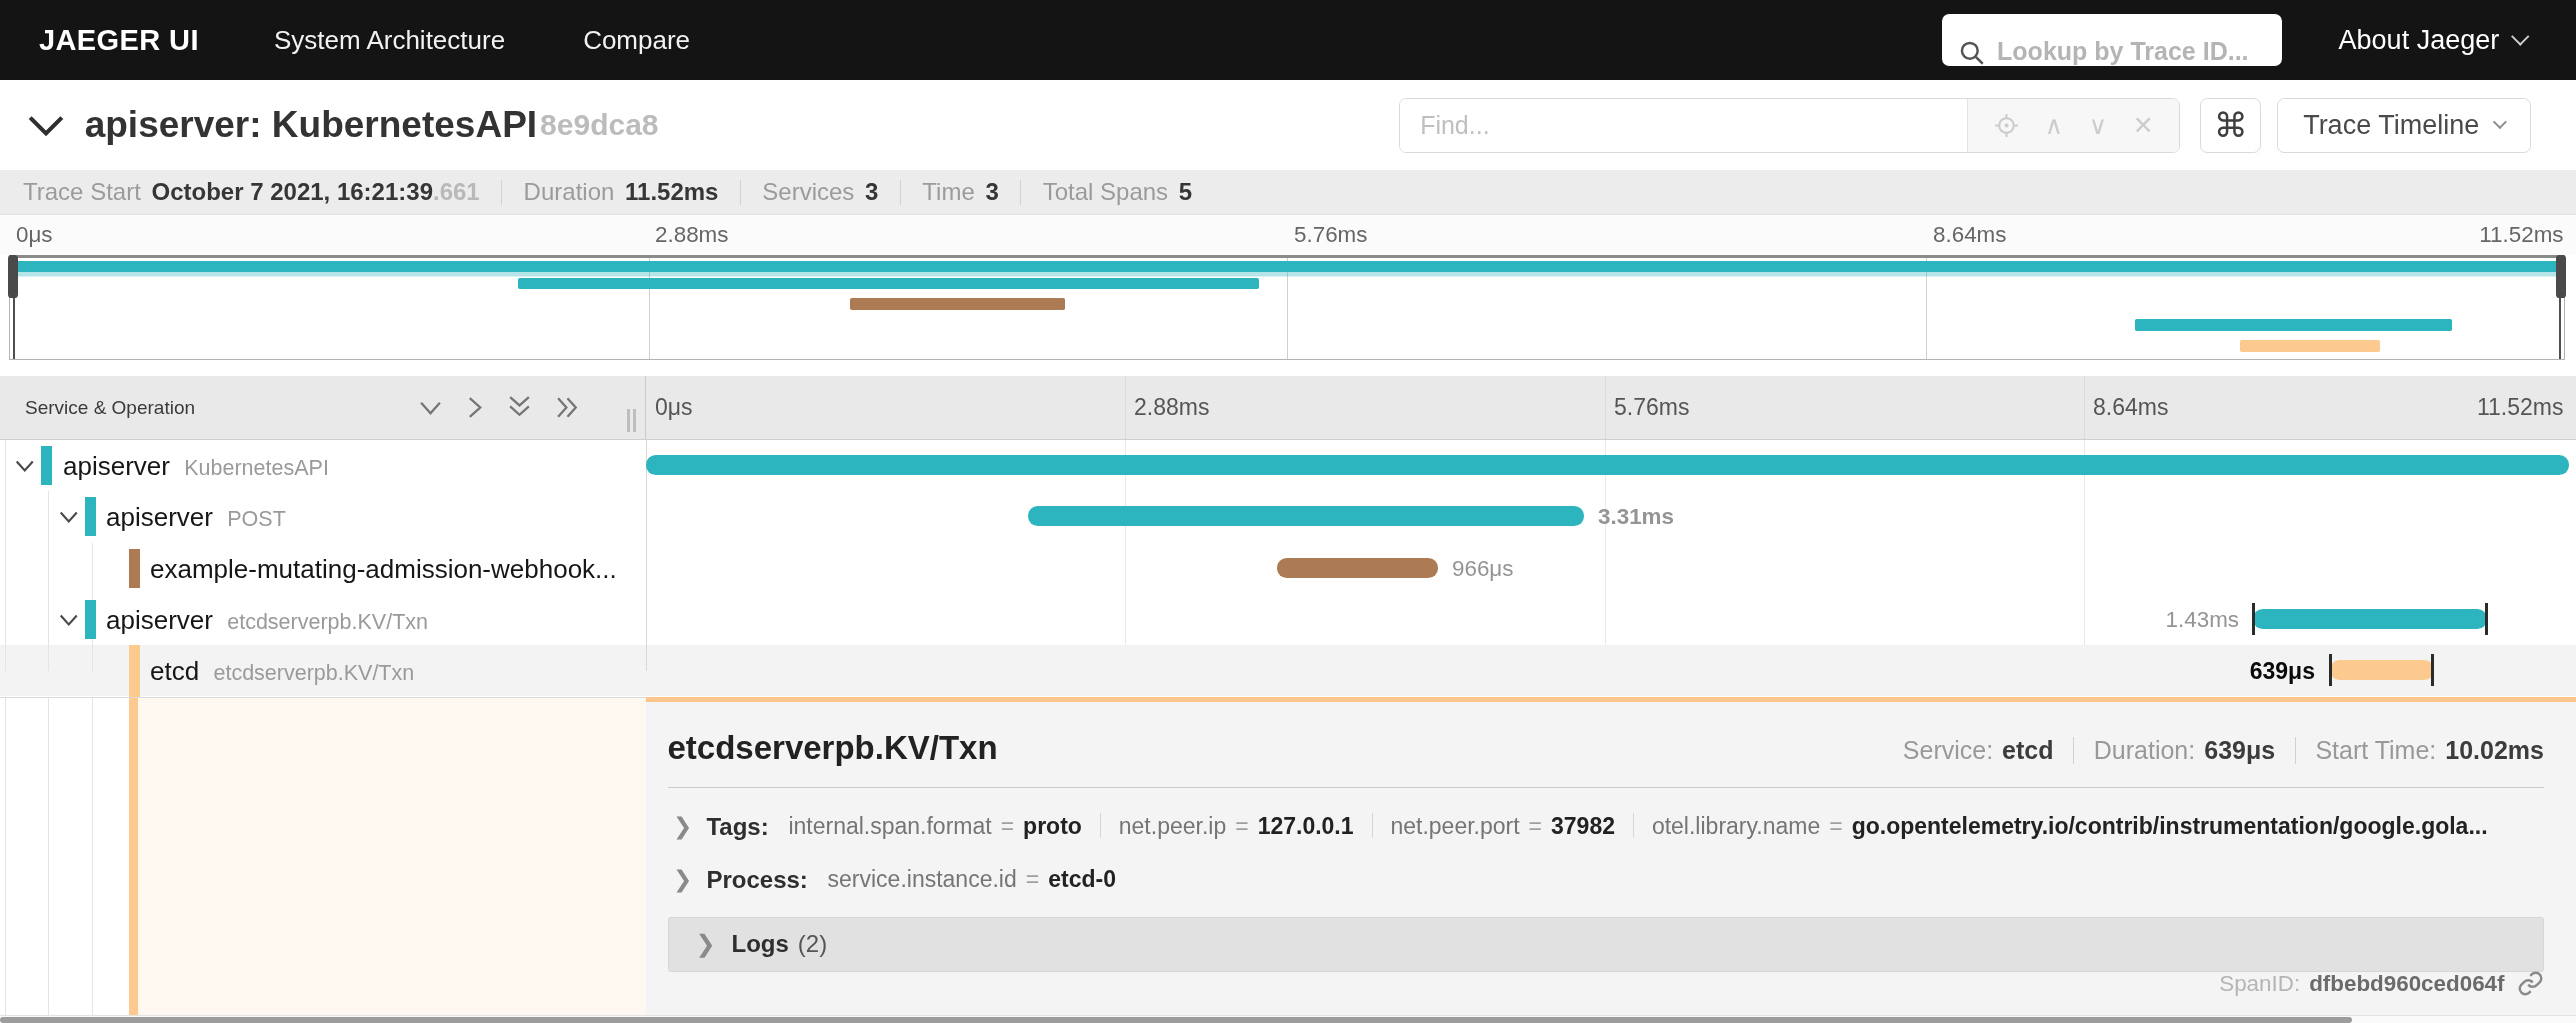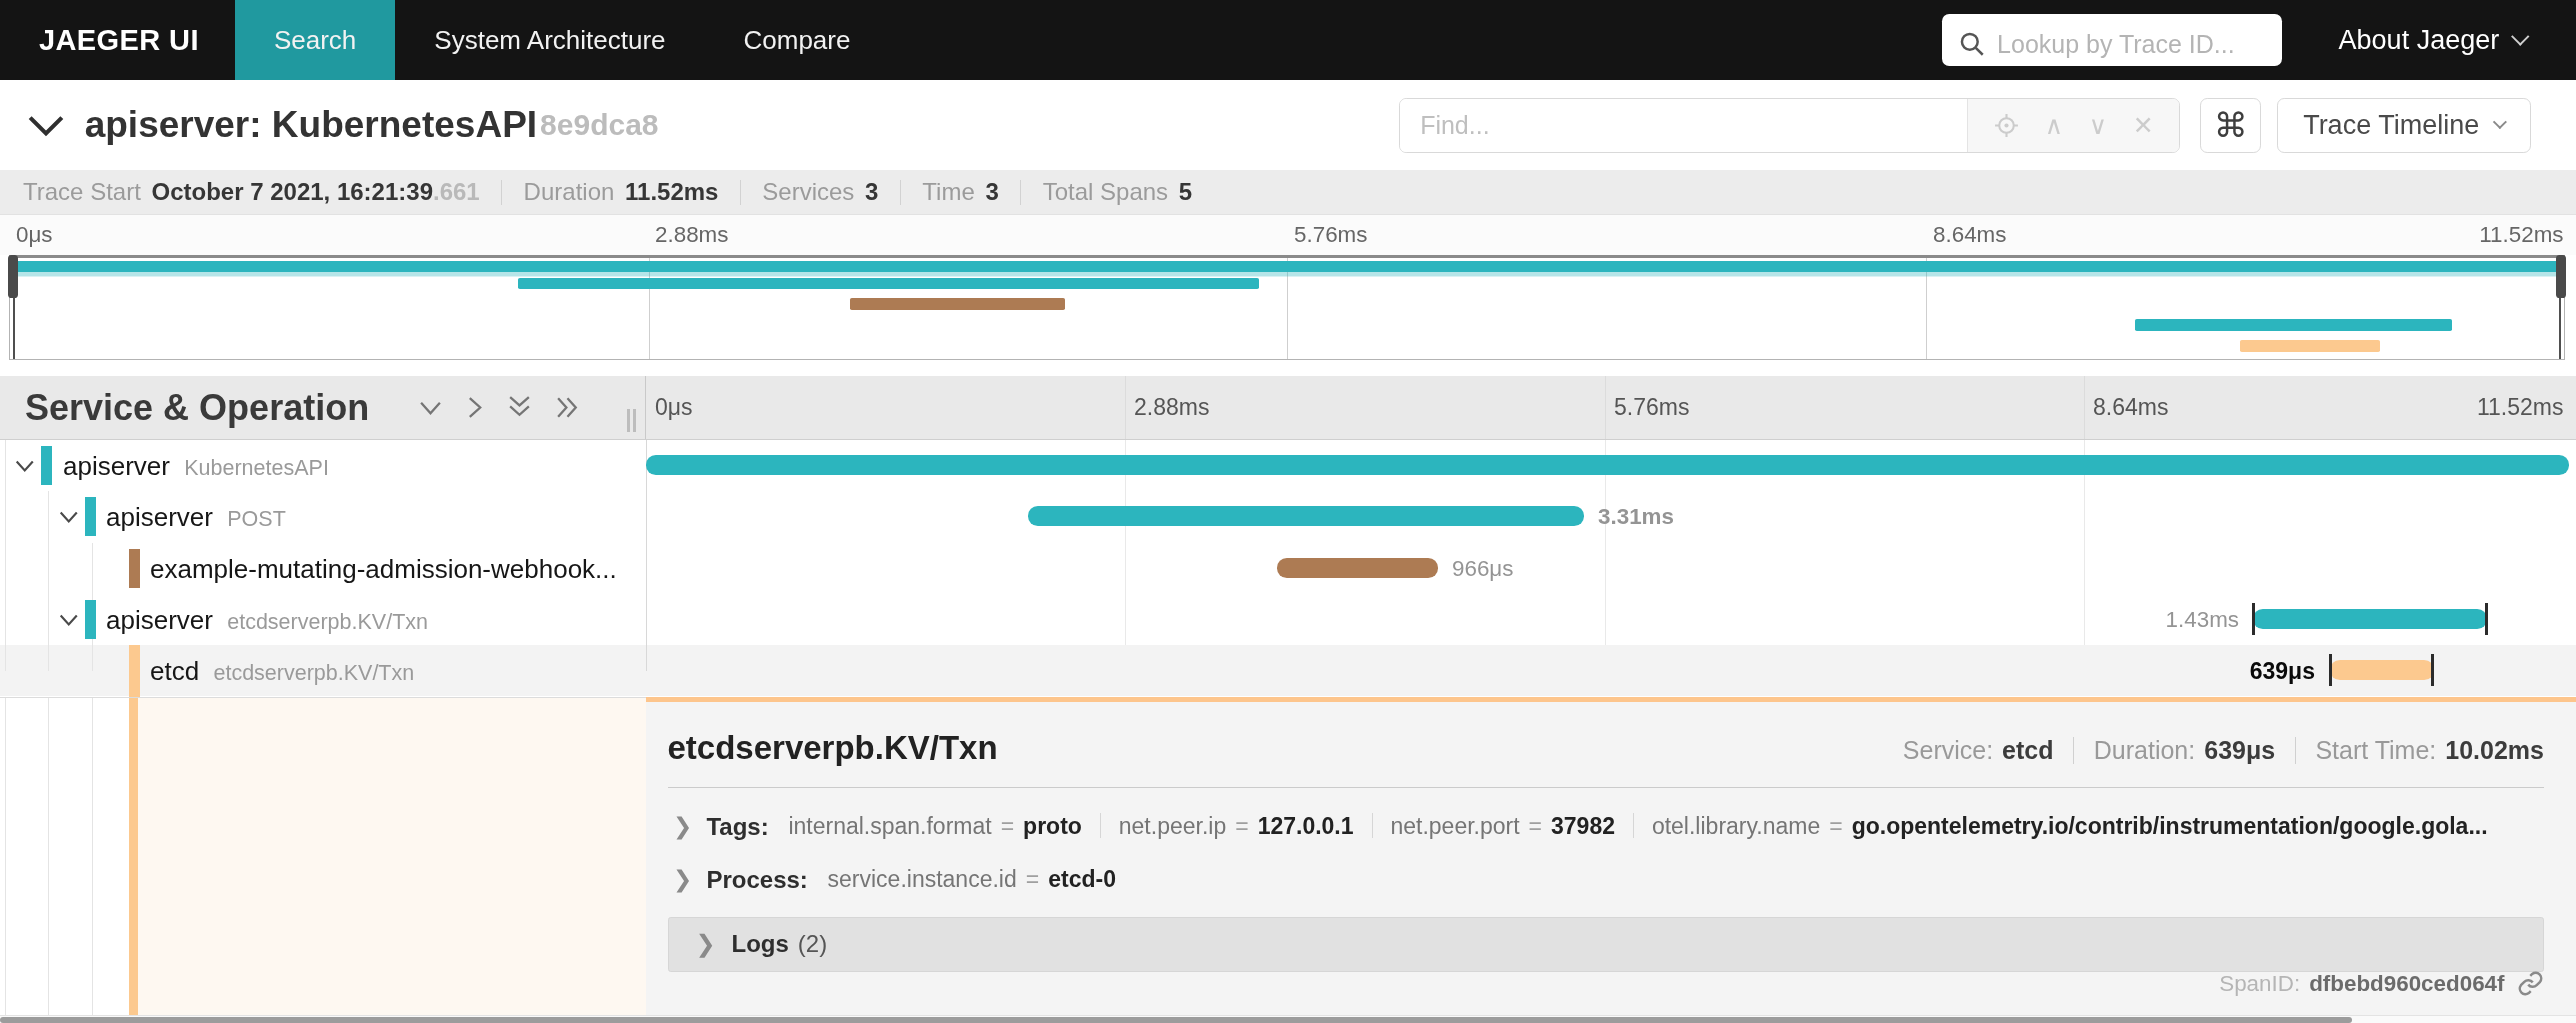--- a/index.html
+++ b/index.html
@@ -6,21 +6,21 @@
   html,body { background:#fff; }
   body { font-family:"Liberation Sans", sans-serif; }
   #app { position:relative; width:2576px; height:1023px; overflow:hidden; background:#fff; }
 
   
   .nav { position:absolute; left:0; top:0; width:2576px; height:80px; background:#141414; display:flex; align-items:center; }
   .brand { color:#fff; font-size:29px; font-weight:bold; padding:0 36px 0 39px; letter-spacing:0.4px; }
   .nav-tab { height:80px; line-height:80px; padding:0 39px; color:#f2f2f2; font-size:26px; cursor:pointer; }
   .nav-tab.active { background:#20999f; }
   .nav-right { margin-left:auto; display:flex; align-items:center; padding-right:50px; }
-  .nav-search { width:340px; height:52px; background:#fff; border-radius:7.2px; display:flex; align-items:flex-start; padding:16px 16px; }
+  .nav-search { width:340px; height:52px; background:#fff; border-radius:7.2px; display:flex; align-items:flex-end; padding:0 16px;font-weight:bold; }
   .nav-search svg { flex:0 0 auto; }
   .nav-search .ph { color:#b4b4b4; font-size:25px; margin-left:12.5px; white-space:nowrap; overflow:hidden; }
   .about { color:#fff; font-size:27px; margin-left:57px; display:flex; align-items:center; }
   .chev { display:inline-block; width:12.5px; height:12.5px; border-right:2.7px solid currentColor; border-bottom:2.7px solid currentColor; transform:rotate(45deg); margin-left:14.3px; margin-top:-7.2px; }
   .about .chev { color:#cfcfcf; }
 
   
   .tracebar { position:absolute; left:0; top:80px; width:2576px; height:90px; background:#fff; display:flex; align-items:center; }
   .tb-chev { margin:0 19.7px 0 27px; color:#2f2f2f; }
   .tb-title { font-size:37px; font-weight:bold; color:#333; }
@@ -49,21 +49,21 @@
   .map { position:absolute; left:9px; top:255px; width:2556px; height:105px; background:#fff; border:0.9px solid #b3b3b3; border-top:3.6px solid #8a8a8a; }
   .map .grid { position:absolute; top:0; bottom:0; width:0.9px; background:#cfcfcf; }
   .map .mbar { position:absolute; height:11.6px; border-radius:1.8px; }
   .mbar.r0 { box-shadow:0 4.5px 0 rgba(44,181,190,.35); }
   .scrub-handle { position:absolute; width:9.8px; height:43px; background:#4a4a4a; border-radius:3.6px; top:-2.7px; z-index:3; }
   .scrub-line { position:absolute; width:2.7px; top:-2.7px; bottom:0; background:#4f4f4f; z-index:2; }
 
   
   .ghead { position:absolute; left:0; top:376px; width:2576px; height:64px; background:#e9e9e9; border-bottom:1.8px solid #cfcfcf; display:flex; }
   .ghead-left { position:relative; width:646px; border-right:0.9px solid #c9c9c9; display:flex; align-items:center; }
-  .ghead-title { font-size:36px; font-weight:bold; color:#3a3a3a; padding-left:25px; }
+  .ghead-title { font-size:19px; font-weight:normal; color:#3a3a3a; padding-left:25px; }
   .ghead-icons { position:absolute; right:63px; top:0; bottom:0; display:flex; align-items:center; gap:23px; color:#757575; }
   .grip { position:absolute; right:9px; bottom:7.2px; display:flex; gap:3.6px; }
   .grip i { width:2.7px; height:23px; background:#bdbdbd; display:block; }
   .ghead-right { position:relative; flex:1; font-size:23px; color:#555; }
   .ghead-right .tick { position:absolute; top:18px; }
   .ghead-right .grid { position:absolute; top:0; bottom:0; width:0.9px; background:#dcdcdc; }
 
   
   .rows { position:absolute; left:0; top:440px; width:2576px; height:231px; background:#fff; }
   .vline { position:absolute; width:0.9px; background:#e4e4e4; z-index:1; }
@@ -116,21 +116,20 @@
   .hthumb { position:absolute; left:0; top:0.9px; height:6.3px; width:2352px; background:#9c9c9c; border-radius:3.6px; }
 </style>
 </head>
 <body>
 
 <div id="app">
 
   <div class="nav">
     <div class="brand">JAEGER UI</div>
     <div id="nav-tabs" style="display:flex;height:80px;">
-        <div class="nav-tab active">Search</div>
         <div class="nav-tab">System Architecture</div>
         <div class="nav-tab">Compare</div>
       </div>
     <div class="nav-right">
       <div class="nav-search">
         <svg width="27" height="27" viewBox="0 0 24 24" fill="none" stroke="#555" stroke-width="2.2">
             <circle cx="10.5" cy="10.5" r="7"></circle>
             <line x1="15.8" y1="15.8" x2="22" y2="22"></line>
           </svg>
         <span class="ph">Lookup by Trace ID...</span>

